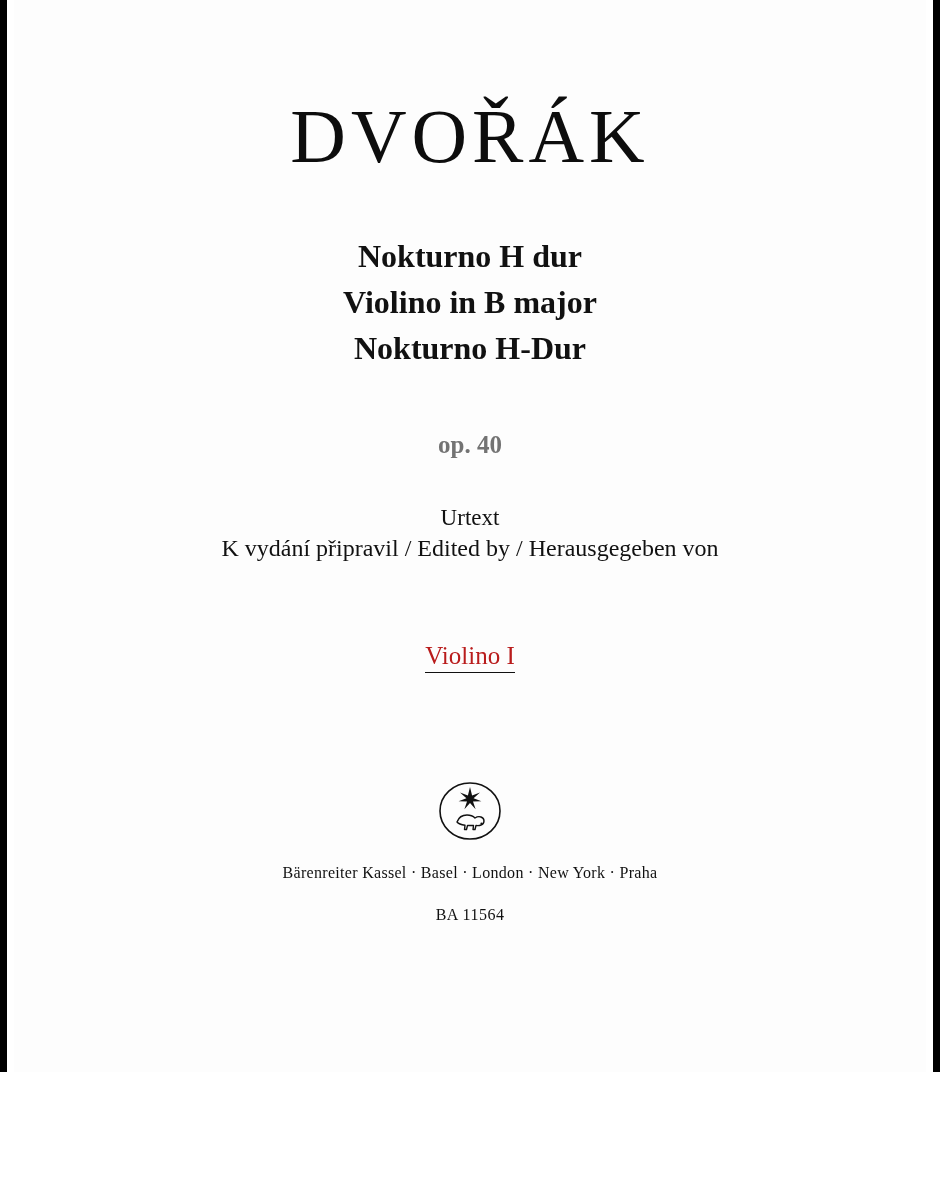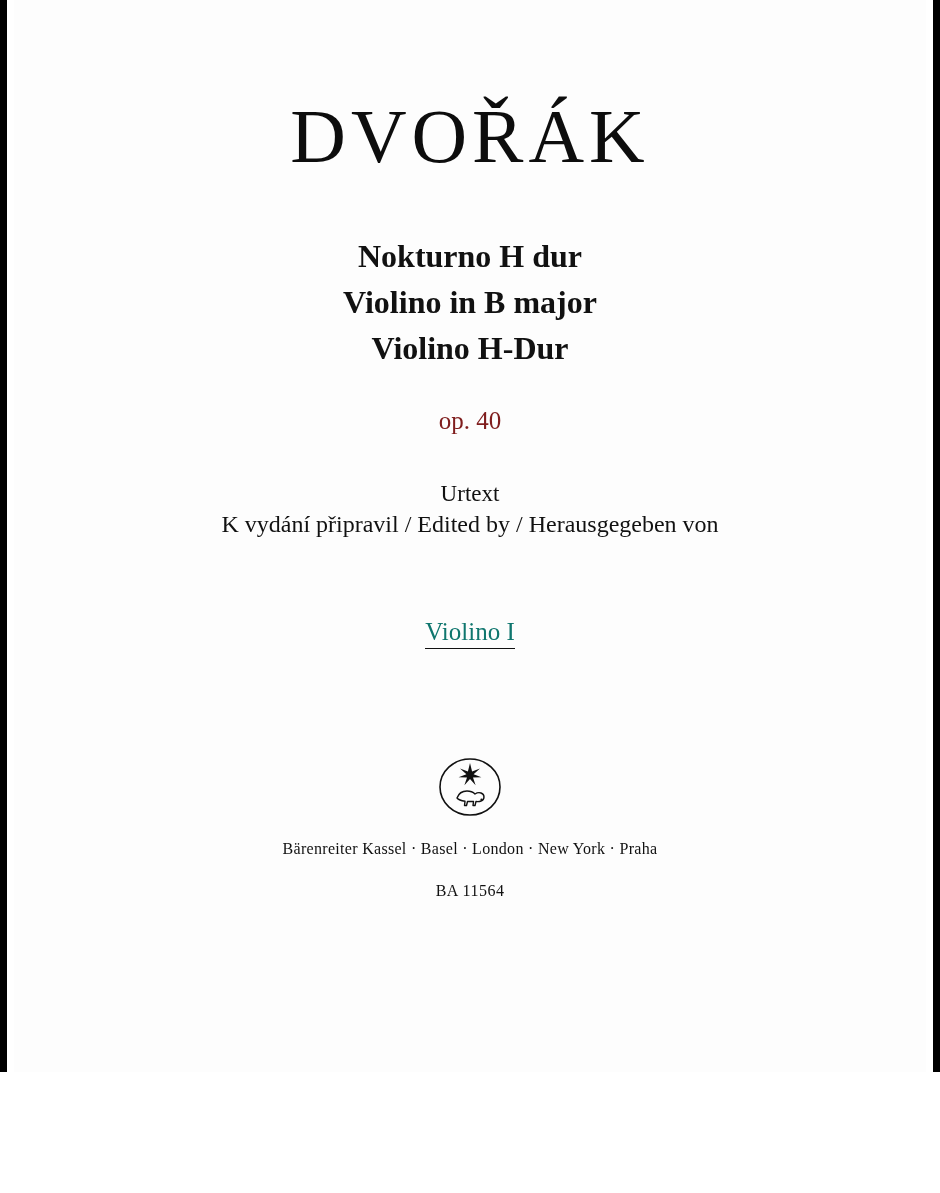--- a/index.html
+++ b/index.html
@@ -43,40 +43,41 @@
   .titles {
     margin-top: 58px;
   }
   .title-line {
     font-size: 32px;
     line-height: 46px;
     color: #111111;
     font-weight: bold;
   }
   .opus {
-    margin-top: 36px;
+    margin-top: 60px;
     font-size: 25px;
-    color: #7f1d1d;
+    color: #737373;
+    font-weight: bold;
   }
   .urtext {
     margin-top: 46px;
     font-size: 23px;
     color: #111111;
   }
   .editor {
   }
   .editor-line {
     font-size: 24px;
     line-height: 35px;
     color: #111111;
   }
   .part {
     margin-top: 76px;
     font-size: 25px;
-    color: #0f766e;
+    color: #b91c1c;
   }
   .part-inner {
     display: inline-block;
     border-bottom: 1.5px solid #111111;
     padding-bottom: 2px;
   }
   .logo-wrap {
     margin-top: 105px;
     display: flex;
     justify-content: center;
@@ -99,21 +100,21 @@
 <body>
 
 <div class="page">
   <div class="sheet">
 
     <div class="composer">DVOŘÁK</div>
 
     <div class="titles">
       <div class="title-line">Nokturno H dur</div>
       <div class="title-line">Violino in B major</div>
-      <div class="title-line">Violino H-Dur</div>
+      <div class="title-line">Nokturno H-Dur</div>
     </div>
 
     <div class="opus">op. 40</div>
 
     <div class="urtext">Urtext</div>
 
     <div class="editor">
       <div class="editor-line">K vydání připravil / Edited by / Herausgegeben von</div>
     </div>
 

